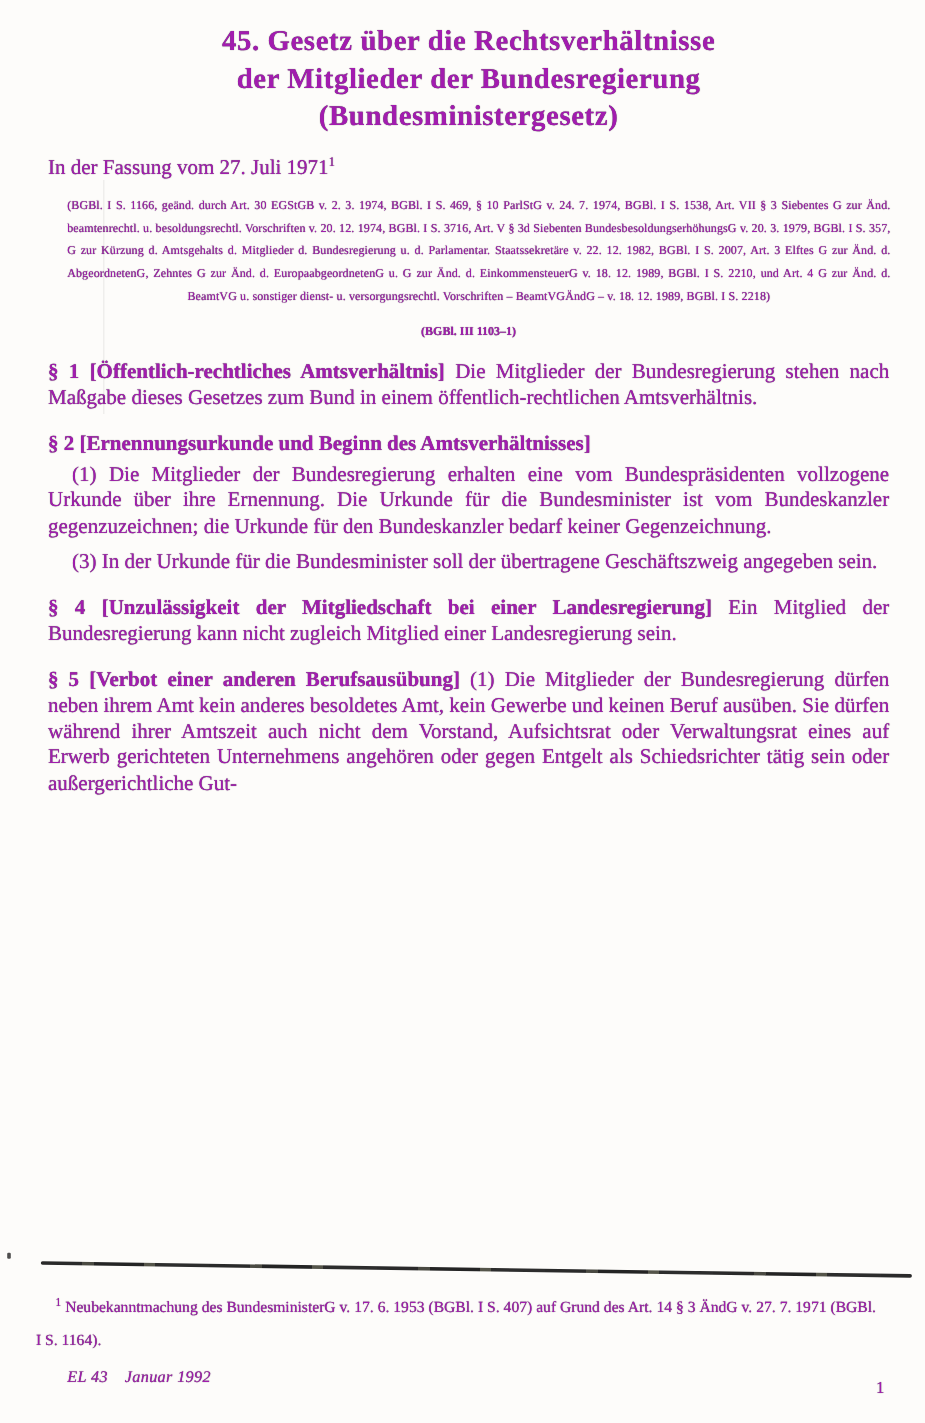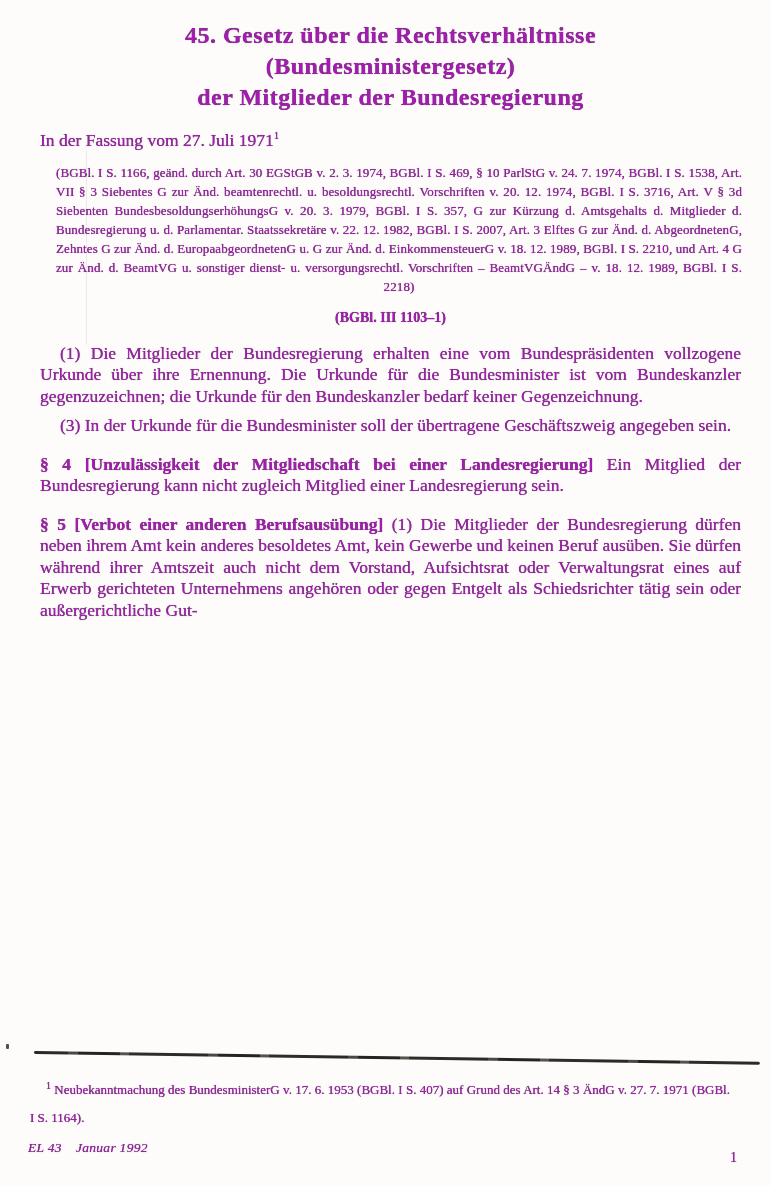--- a/index.html
+++ b/index.html
@@ -33,30 +33,30 @@
     letter-spacing: 0.5px;
   }
   .subtitle {
     font-size: 17.5px;
     margin-top: 16px;
   }
   .subtitle sup { font-size: 11px; }
   .citation {
     margin: 12px 0 0 16px;
     width: 686px;
-    font-size: 13px;
+    font-size: 10px;
     line-height: 19px;
     text-align: justify;
     text-align-last: center;
     letter-spacing: 0.1px;
   }
   .bgbl-ref {
     text-align: center;
     font-weight: bold;
-    font-size: 14px;
+    font-size: 10px;
     margin-top: 14px;
   }
   .body-text { font-size: 17.5px; line-height: 21.5px; }
   .sec { margin-top: 17px; }
   .sec p { margin: 0; text-align: justify; }
   .sec .runin { text-indent: 0; }
   .sec .indent { text-indent: 20px; margin-top: 4px; }
   .sec-head { font-weight: bold; }
   .sec-headline { font-weight: bold; text-align: left !important; }
   .rule {
@@ -75,54 +75,65 @@
     position: absolute;
     left: 30px; top: 1072px; width: 700px;
     font-size: 13px;
     line-height: 28px;
     text-align: justify;
   }
   .footnote .fn-indent { display: inline-block; width: 16px; }
   .footnote sup { font-size: 10px; }
   .page-footer {
     position: absolute;
-    left: 28px; right: 34px; top: 1140px;
+    left: 56px; right: 34px; top: 1140px;
     display: flex;
     justify-content: space-between;
     align-items: flex-start;
     font-size: 13.5px;
   }
   .footer-left { font-style: italic; letter-spacing: 0.3px; }
   .footer-left .ed-sep { display: inline-block; width: 14px; }
   .page-num { font-size: 14px; margin-top: 10px; }
 </style>
 </head>
 <body>
 
 <div class="page">
 
   <div class="fold-line"></div>
   <div class="speck"></div>
 
   <div class="title-block">
     <div class="title-line">45. Gesetz über die Rechtsverhältnisse</div>
+    <div class="title-line">der Mitglieder der Bundesregierung</div>
     <div class="title-line">(Bundesministergesetz)</div>
-    <div class="title-line">der Mitglieder der Bundesregierung</div>
   </div>
 
   <div class="subtitle"><span>In der Fassung vom 27. Juli 1971</span><sup>1</sup></div>
 
   <div class="citation">(BGBl. I S. 1166, geänd. durch Art. 30 EGStGB v. 2. 3. 1974, BGBl. I S. 469, § 10 ParlStG v. 24. 7. 1974, BGBl. I S. 1538, Art. VII § 3 Siebentes G zur Änd. beamtenrechtl. u. besoldungsrechtl. Vorschriften v. 20. 12. 1974, BGBl. I S. 3716, Art. V § 3d Siebenten BundesbesoldungserhöhungsG v. 20. 3. 1979, BGBl. I S. 357, G zur Kürzung d. Amtsgehalts d. Mitglieder d. Bundesregierung u. d. Parlamentar. Staatssekretäre v. 22. 12. 1982, BGBl. I S. 2007, Art. 3 Elftes G zur Änd. d. AbgeordnetenG, Zehntes G zur Änd. d. EuropaabgeordnetenG u. G zur Änd. d. EinkommensteuerG v. 18. 12. 1989, BGBl. I S. 2210, und Art. 4 G zur Änd. d. BeamtVG u. sonstiger dienst- u. versorgungsrechtl. Vorschriften – BeamtVGÄndG – v. 18. 12. 1989, BGBl. I S. 2218)</div>
 
   <div class="bgbl-ref">(BGBl. III 1103–1)</div>
 
   <div class="body-text">
 
+    <div class="sec">
+      <p class="runin">
+        <span class="sec-head">§ 1</span>
+        <span class="sec-head">[Öffentlich-rechtliches Amtsverhältnis]</span>
+        <span>Die Mitglieder der Bundesregierung stehen nach Maßgabe dieses Gesetzes zum Bund in einem öffentlich-rechtlichen Amtsverhältnis.</span>
+      </p>
+    </div>
 
     <div class="sec">
+      <p class="sec-headline">
+        <span class="sec-head">§ 2</span>
+        <span class="sec-head">[Ernennungsurkunde und Beginn des Amtsverhältnisses]</span>
+      </p>
       <p class="indent">(1) Die Mitglieder der Bundesregierung erhalten eine vom Bundespräsidenten vollzogene Urkunde über ihre Ernennung. Die Urkunde für die Bundesminister ist vom Bundeskanzler gegenzuzeichnen; die Urkunde für den Bundeskanzler bedarf keiner Gegenzeichnung.</p>
       <p class="indent" style="margin-top:8px">(3) In der Urkunde für die Bundesminister soll der übertragene Geschäftszweig angegeben sein.</p>
     </div>
 
 
     <div class="sec">
       <p class="runin">
         <span class="sec-head">§ 4</span>
         <span class="sec-head">[Unzulässigkeit der Mitgliedschaft bei einer Landesregierung]</span>
         <span>Ein Mitglied der Bundesregierung kann nicht zugleich Mitglied einer Landesregierung sein.</span>

